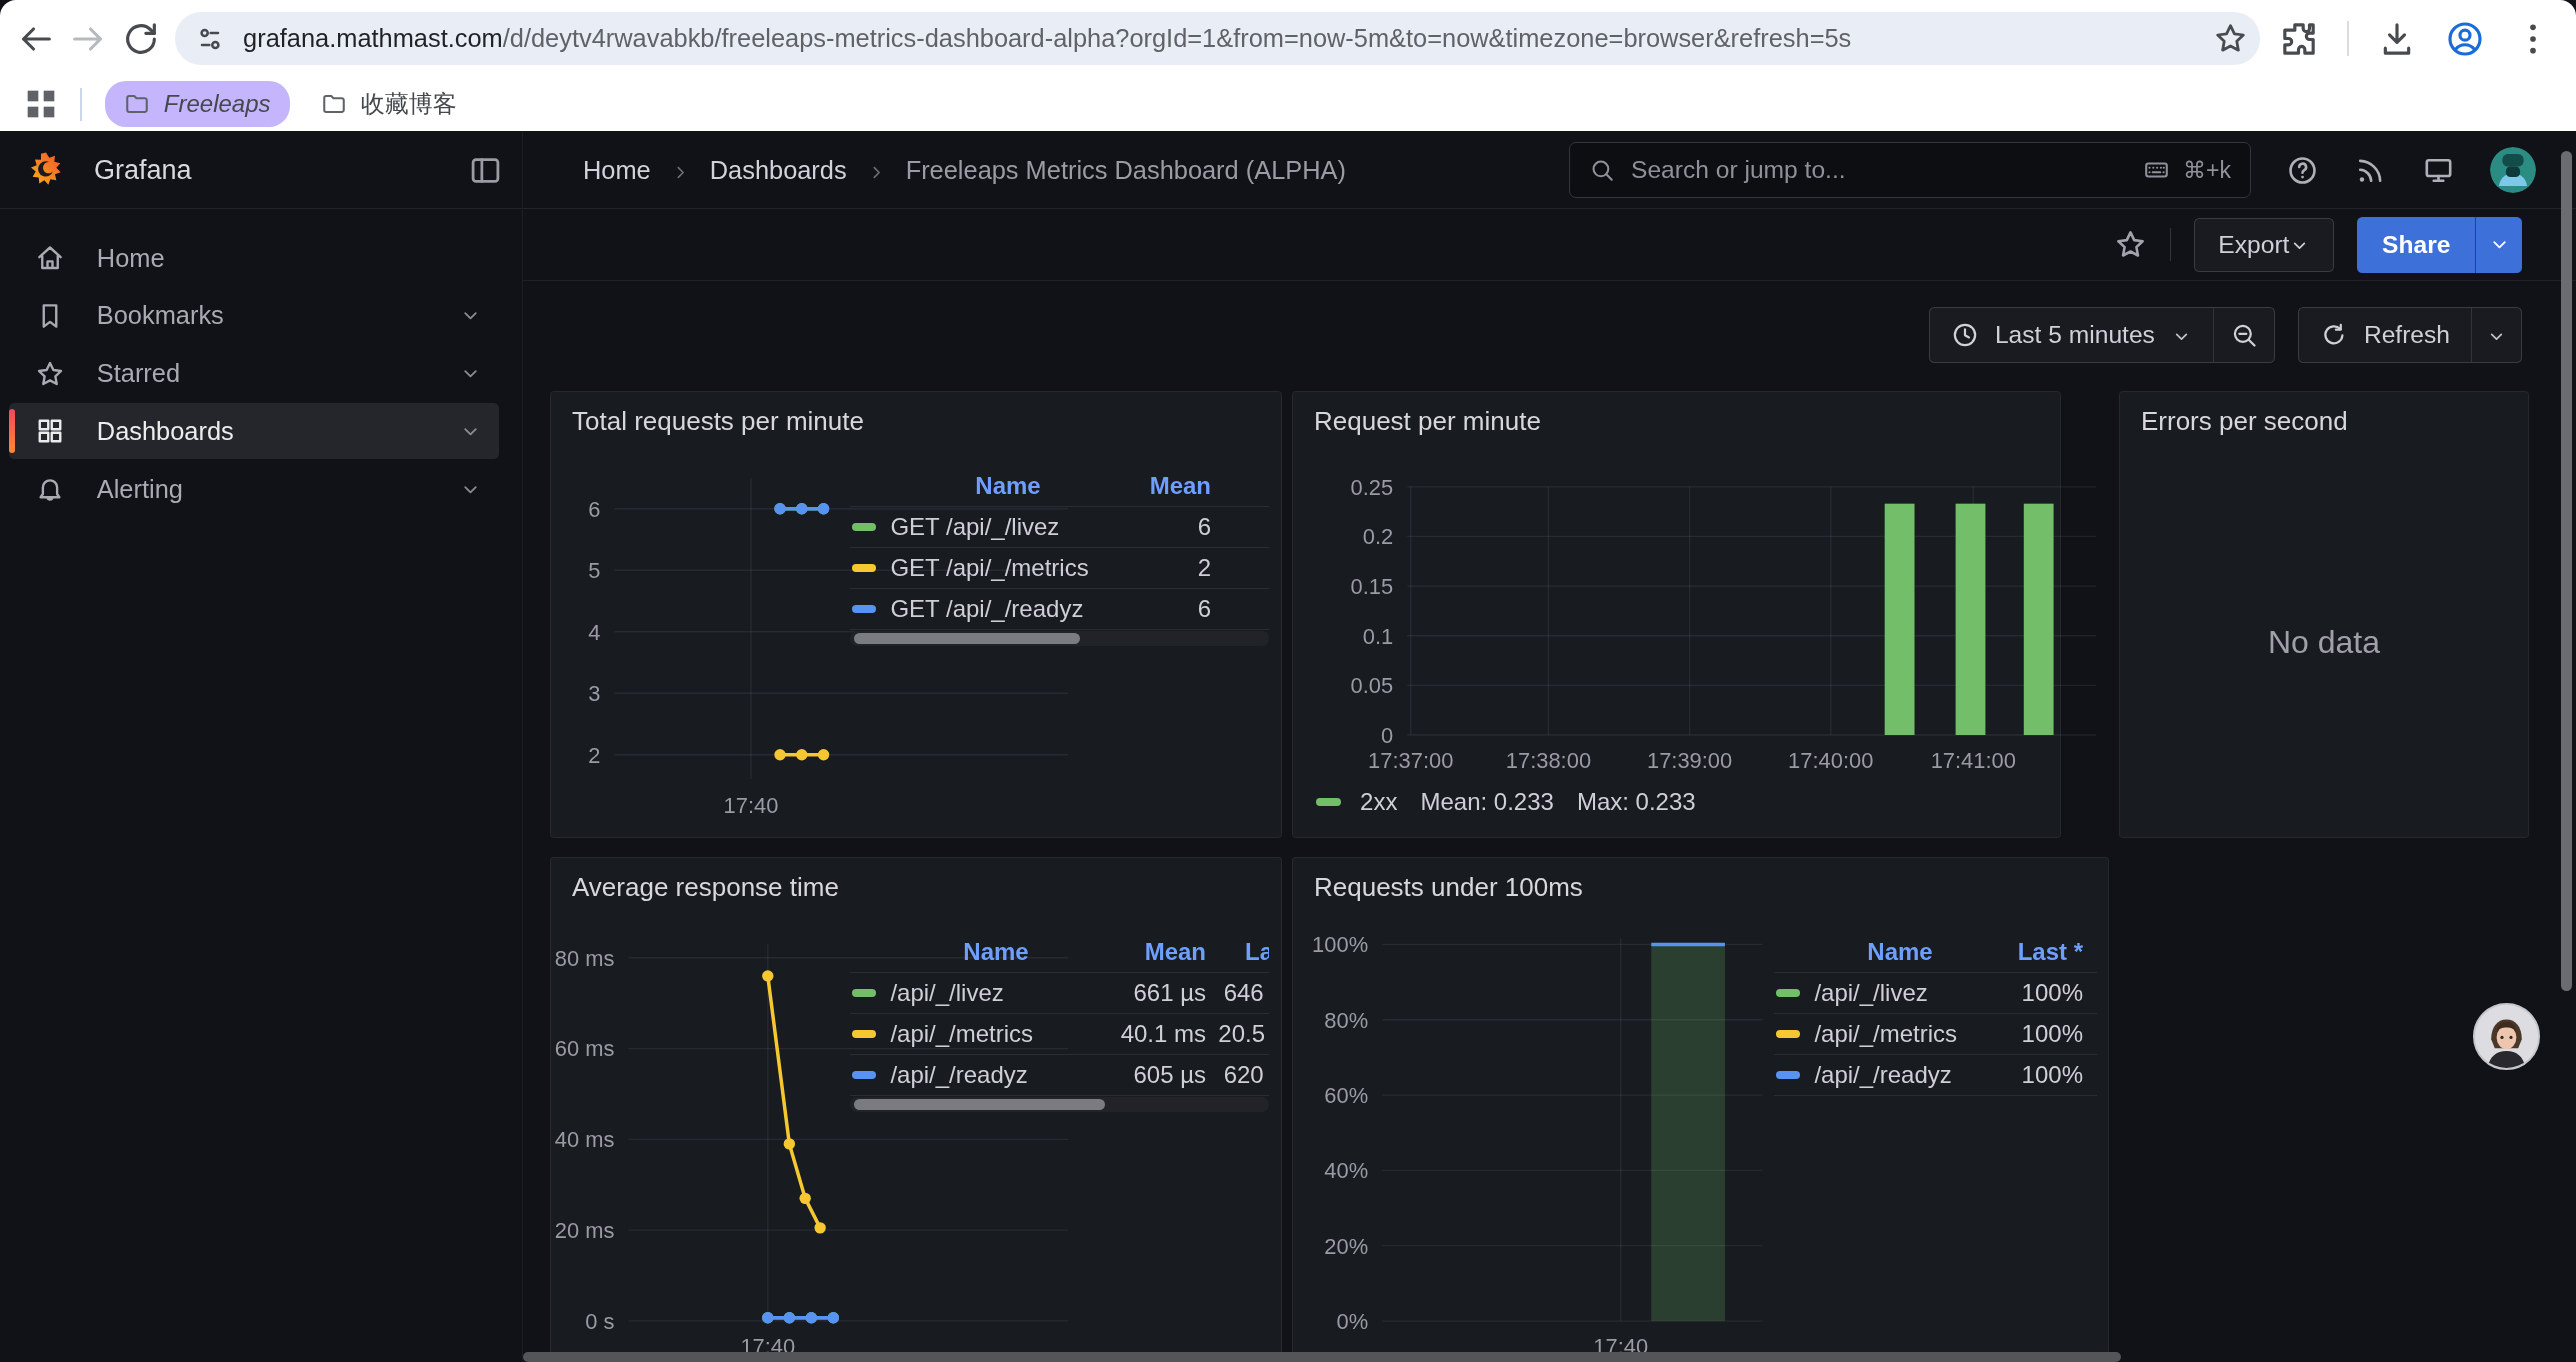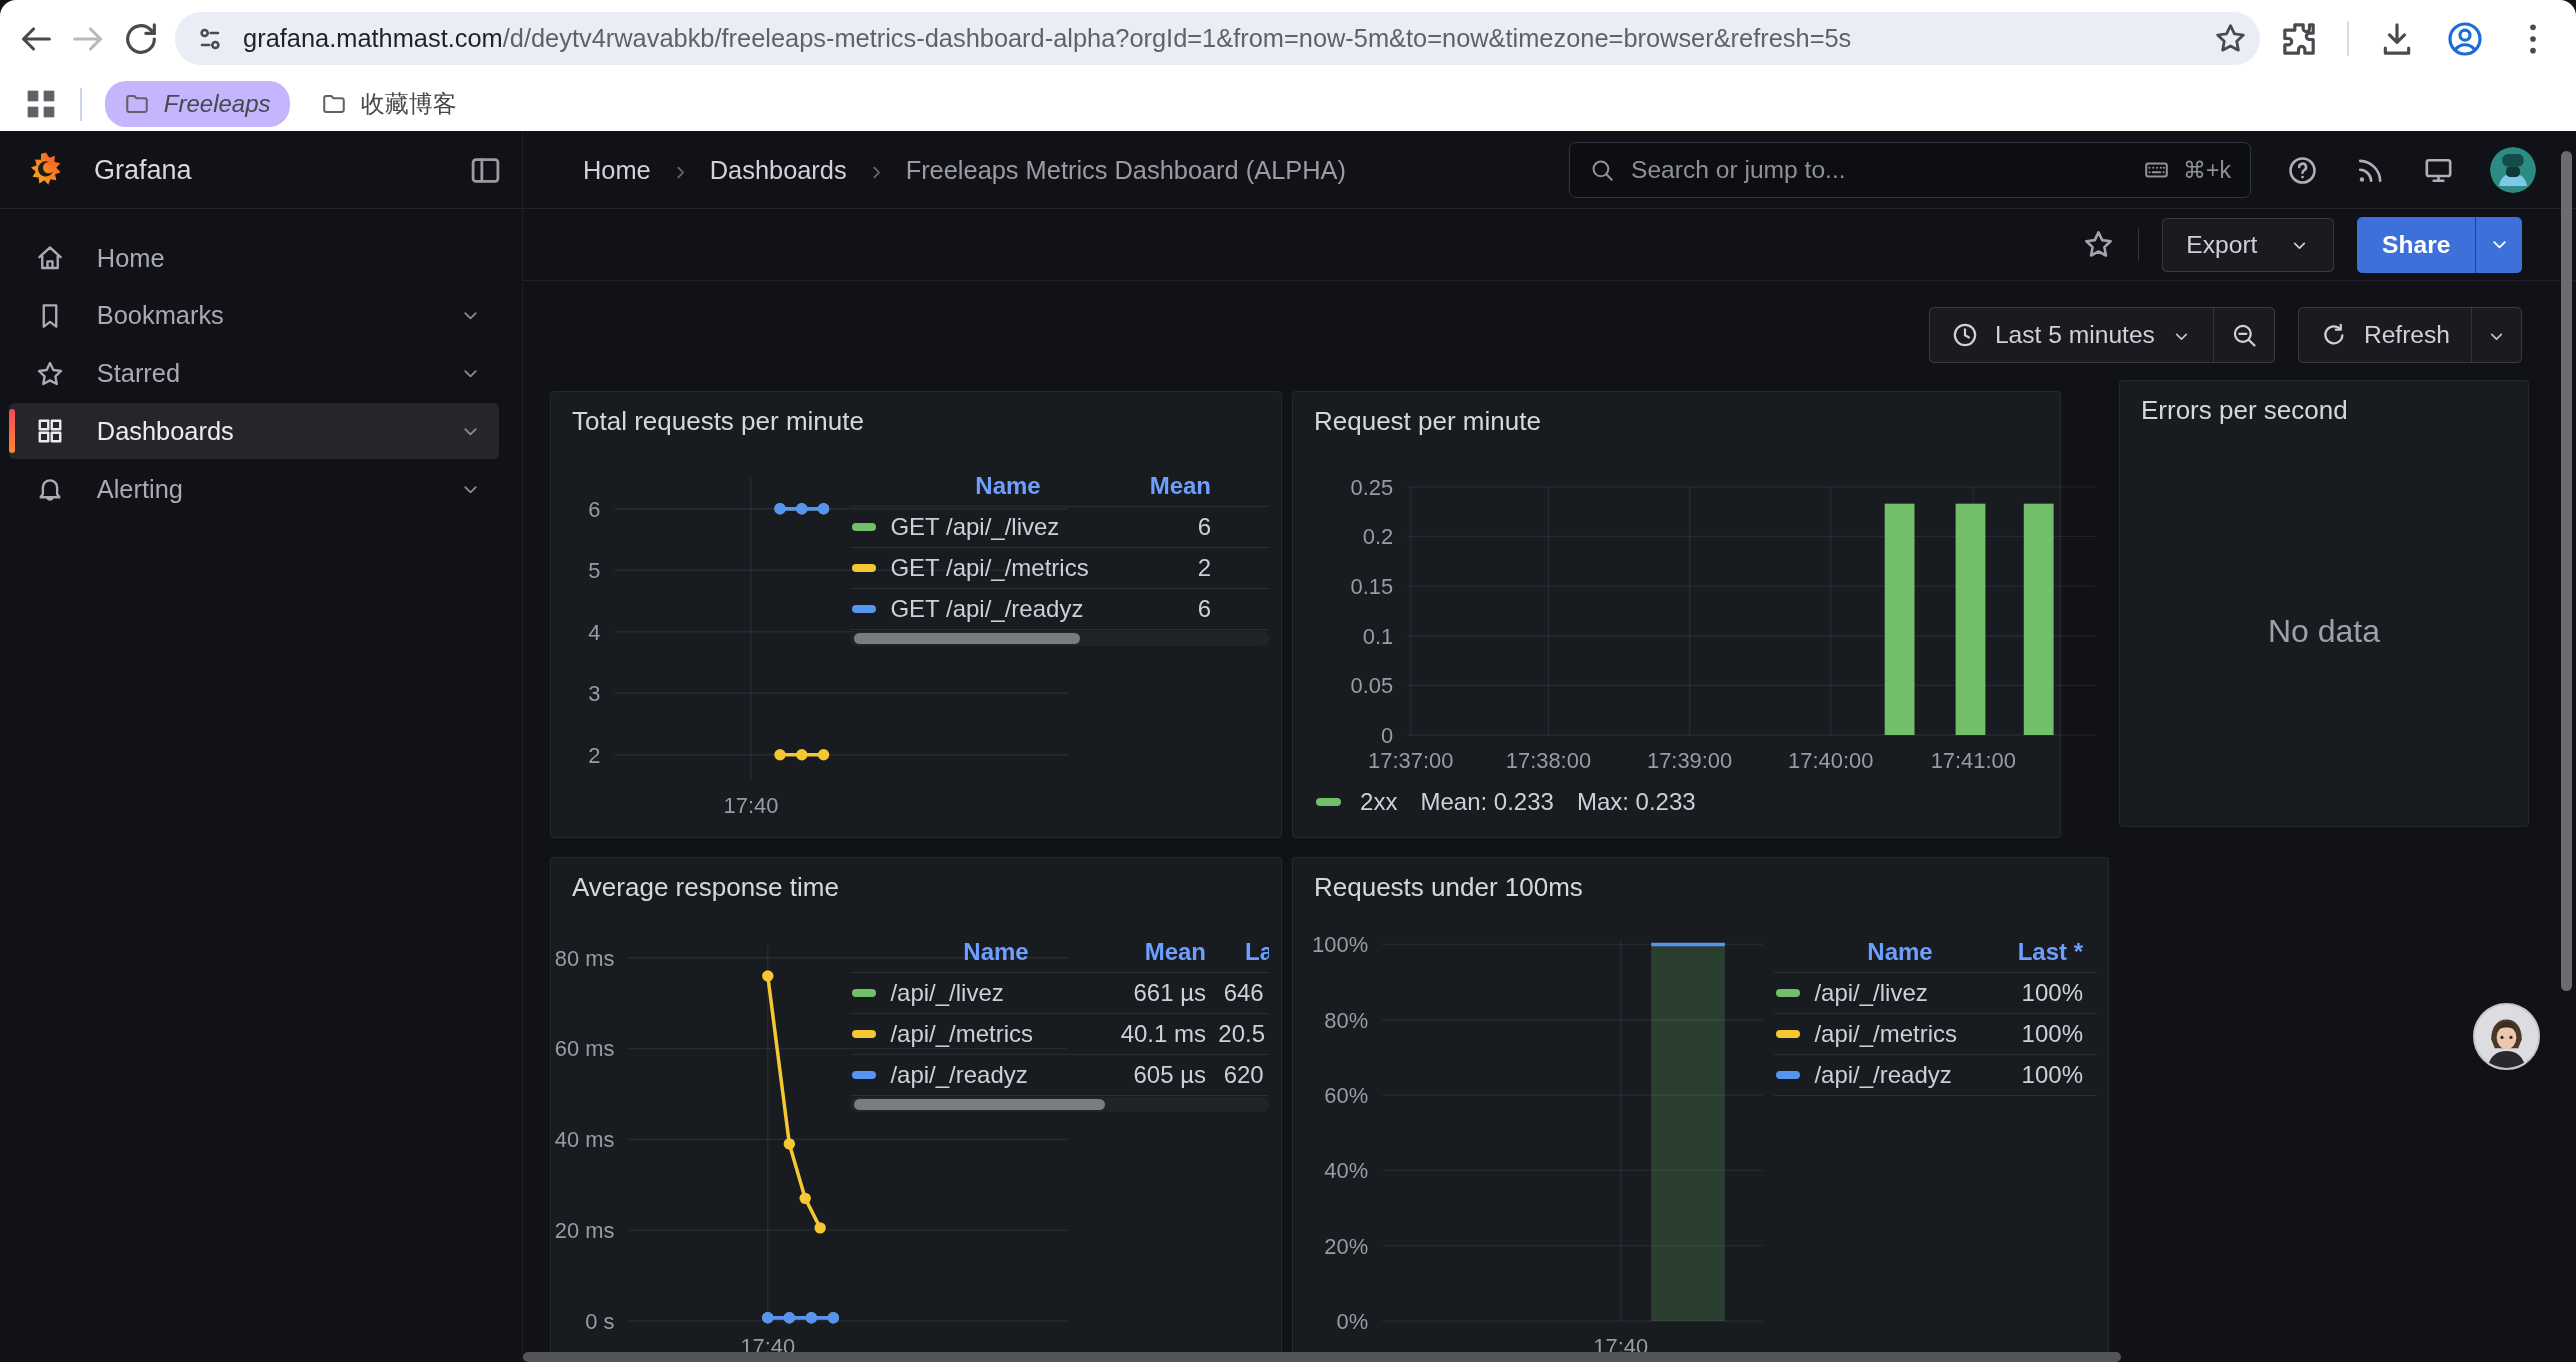--- a/index.html
+++ b/index.html
@@ -53,21 +53,21 @@
   .search .mag { width:26px; height:26px; color:#8f909a; flex:none;}
   .search .kbd-group { margin-left:auto; display:flex; align-items:center; gap:10.5px; font-size:23px; color:#8f909a;}
   .kbd-ic { width:33px; height:26px; }
   .tn-ic { width:33px; height:33px; margin-left:35px; color:#aeafb7; flex:none;}
   .tn-avatar { width:46px; height:46px; border-radius:50%; margin-left:35px; overflow:hidden; flex:none;}
 
   .subheader { position:absolute; left:523px; top:77px; right:0; height:72px; border-bottom:0.9px solid #1f2126;
                display:flex; align-items:center; justify-content:flex-end; gap:23px; padding-right:54px; }
   .star-btn { width:33px; height:33px; color:#a2a3ab; }
   .vdiv-dk { width:0.9px; height:33px; background:#33353b; }
-  .btn-ghost { height:54px; display:flex; align-items:center; gap:32px; padding:0 23px; border-radius:5.3px;
+  .btn-ghost { height:54px; display:flex; align-items:center; gap:0; padding:0 23px; border-radius:5.3px;
                background:rgba(204,204,220,0.05); border:0.9px solid rgba(204,204,220,0.18);
                color:#d0d1d8; font-size:24.6px; }
   .btn-ghost .bchev { width:21px; height:21px; }
   .share { display:flex; border-radius:5.3px; overflow:hidden; height:56px; }
   .share .main { background:#3D71D9; color:#fff; display:flex; align-items:center; padding:0 24.6px; font-size:24.6px; font-weight:600;}
   .share .drop { background:#3D71D9; border-left:0.9px solid rgba(13,14,18,0.45); width:47px; display:flex;
                  align-items:center; justify-content:center; color:#fff; }
   .share .drop .bchev{ width:23px; height:23px; }
 
   .timebar { position:absolute; right:54px; top:175px; display:flex; gap:23px; }
@@ -460,21 +460,21 @@
         <rect x="822.845" y="37.243999999999986" width="34" height="263.75600000000003" fill="#73BF69"></rect>
       </svg>
     <div class="blegend">
       <i class="swatch" id="swB" style="background: rgb(115, 191, 105);"></i>
       <span>2xx</span>
       <span>Mean: 0.233</span>
       <span>Max: 0.233</span>
     </div>
   </div>
 
-  <div class="panel" style="left:2119px;top:248px;width:410px;height:447px">
+  <div class="panel" style="left:2119px;top:259px;width:410px;height:447px">
     <div class="ptitle">Errors per second</div>
     <div class="nodata">No data</div>
   </div>
 
   <div class="panel" style="left:550px;top:725px;width:732px;height:506px;border-bottom:none;border-bottom-left-radius:0;border-bottom-right-radius:0">
     <div class="ptitle">Average response time</div>
     <svg class="chart" id="svgD" style="left:8.8px;top:79px" width="517" height="427" viewBox="0 0 590 487">
         <line x1="78" x2="580" y1="23.542168674698793" y2="23.542168674698793" stroke="rgba(204,204,220,0.09)" stroke-width="1.5"></line>
         <text x="62" y="32.54216867469879" text-anchor="end" class="axis">80 ms</text>
         <line x1="78" x2="580" y1="127.1566265060241" y2="127.1566265060241" stroke="rgba(204,204,220,0.09)" stroke-width="1.5"></line>

